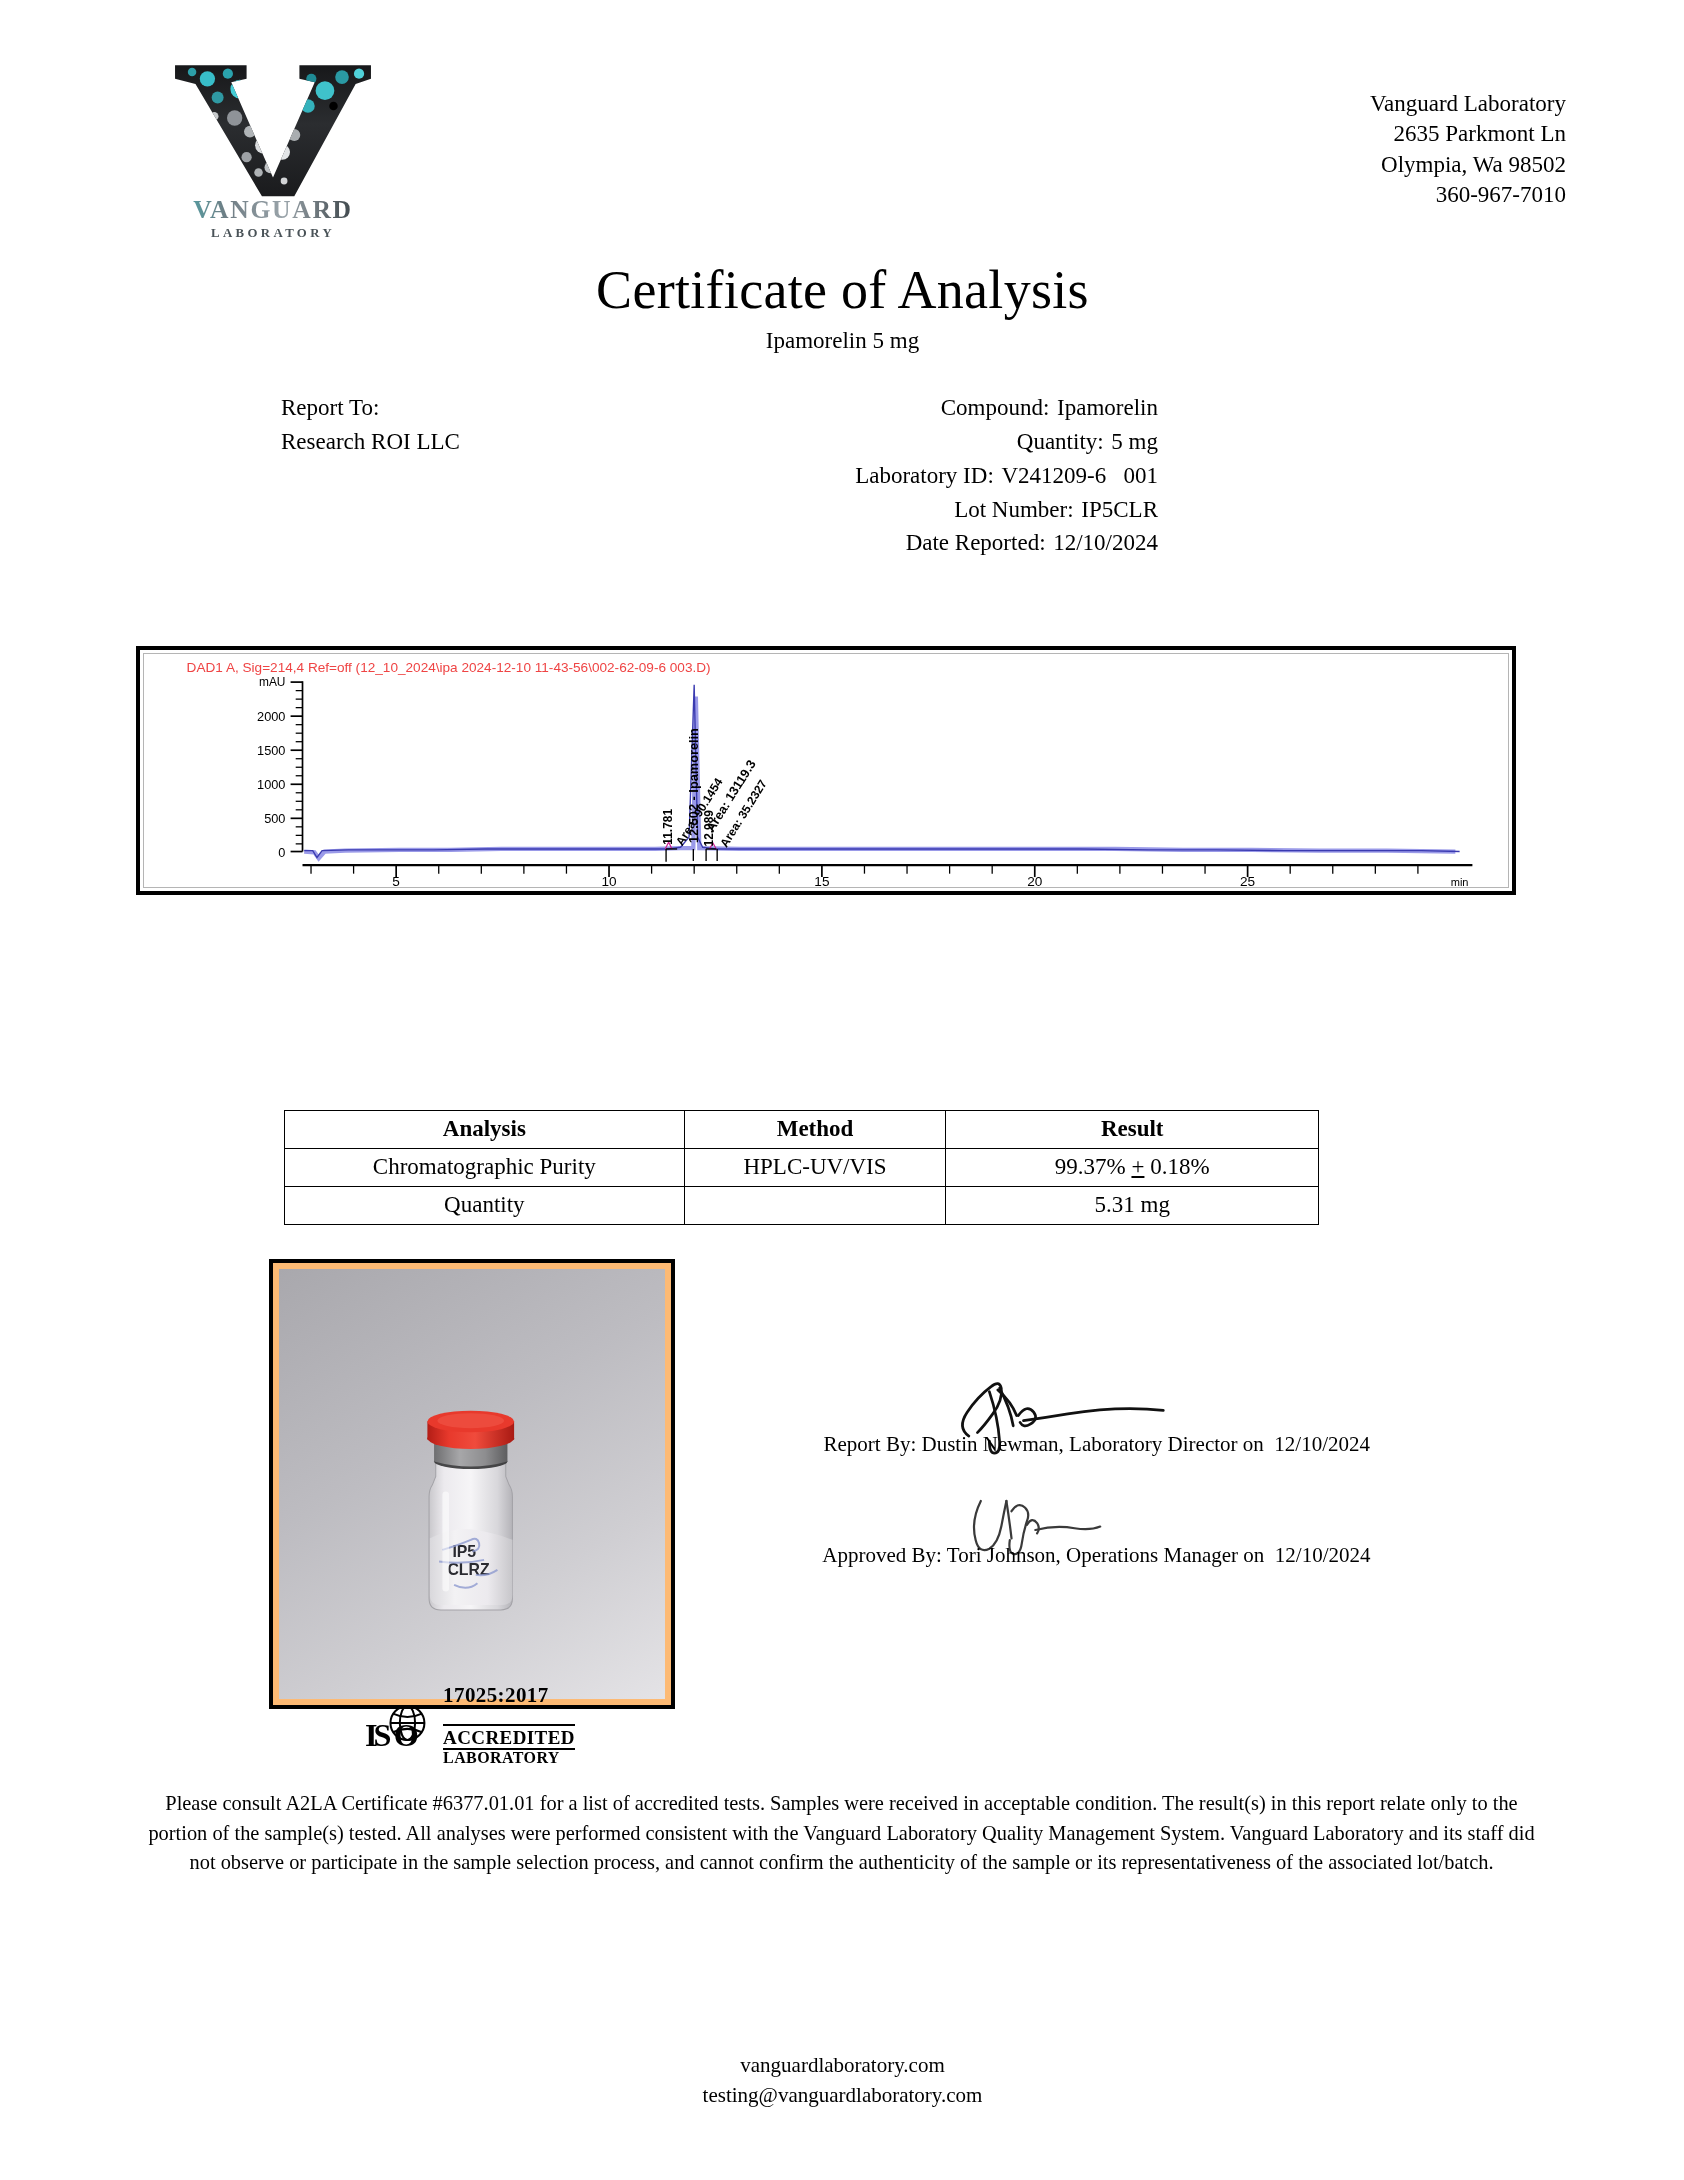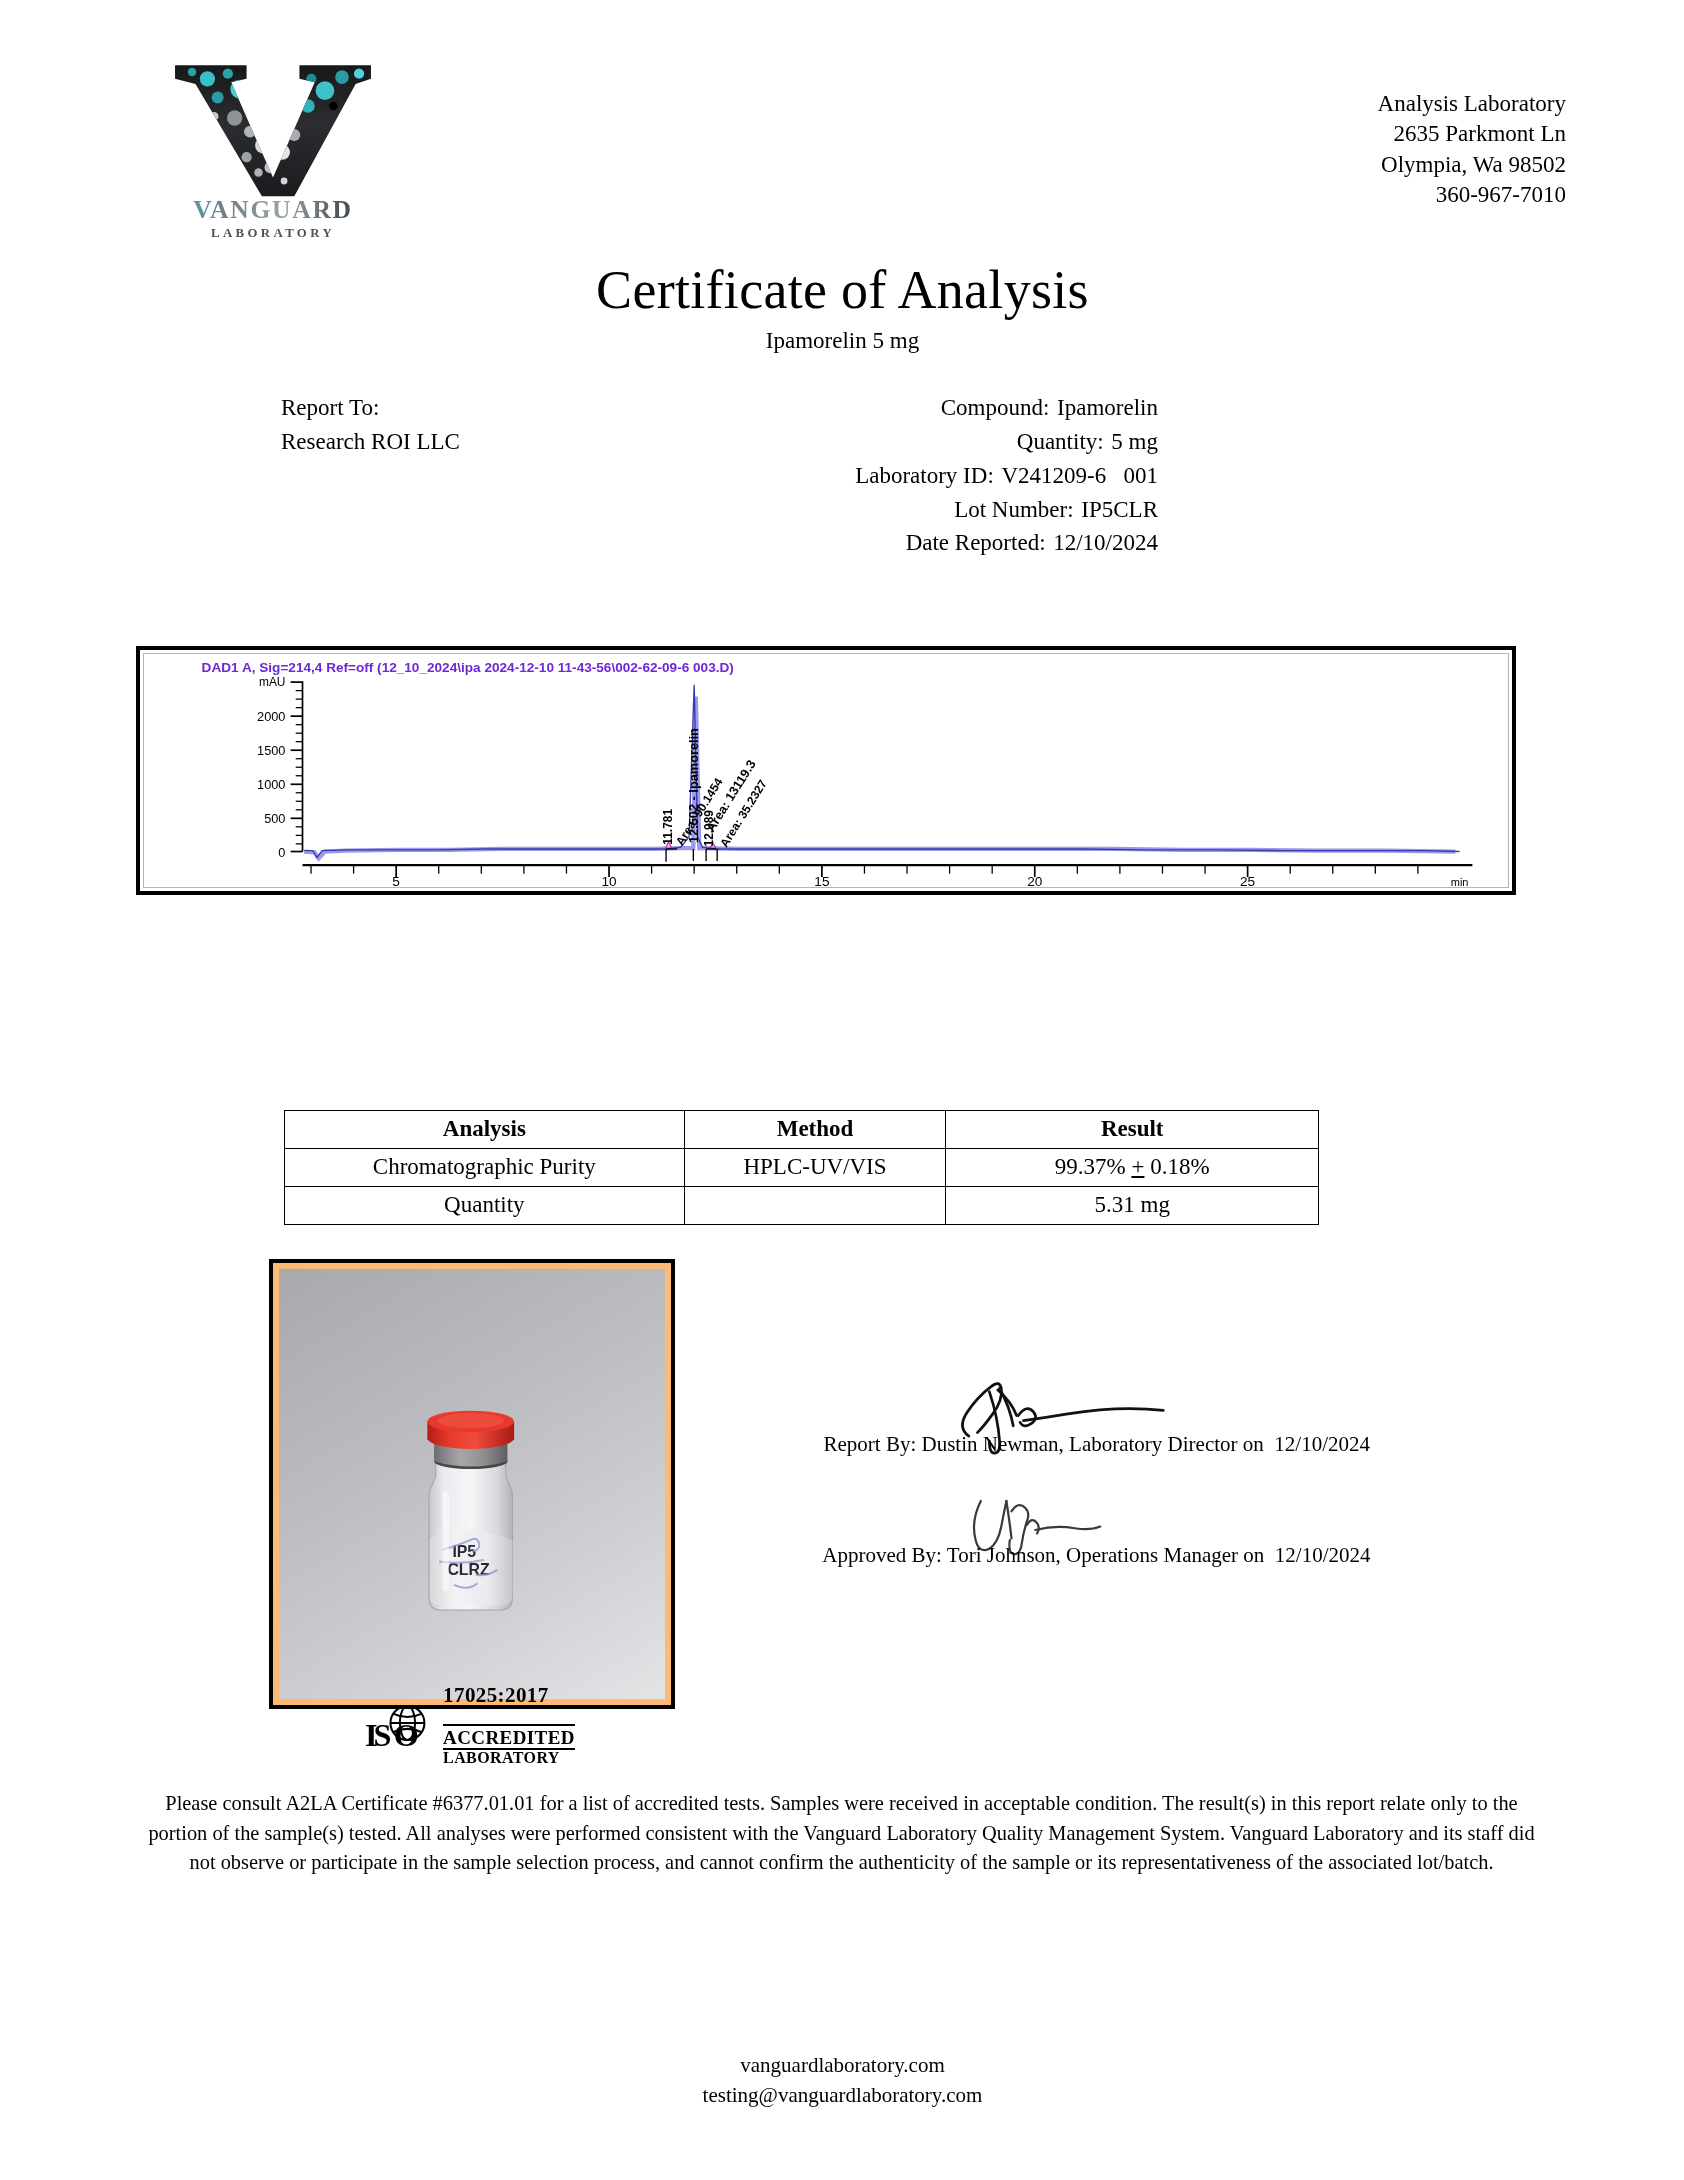--- a/index.html
+++ b/index.html
@@ -71,23 +71,23 @@
     background: #fff;
     padding: 2.6px;
   }
   .chrom-inner {
     width: 100%; height: 100%;
     border: 0.9px solid #b5b5b5;
     position: relative;
     background: #fff;
   }
   .chrom-caption {
-    position: absolute; left: 58px; top: 6.8px;
+    position: absolute; left: 43px; top: 6.8px;
     font-family: "Liberation Sans", sans-serif;
-    font-size: 13.6px; font-weight: bold; color: #6d28d9;
+    font-size: 13.6px; font-weight: normal; color: #ef4444;
     white-space: nowrap;
   }
   .plot-svg { position: absolute; left: 0; top: 0; }
 
   
   .results {
     position: absolute; left: 284px; top: 1110px;
     width: 1035px;
     border-collapse: collapse;
     font-size: 23px;
@@ -202,21 +202,21 @@
     </div>
     <div class="logo-word">
       <div class="logo-vanguard">
         <span>VANGUAR</span><span>D</span>
       </div>
       <div class="logo-laboratory">LABORATORY</div>
     </div>
   </div>
 
   <div class="addr">
-    <div>Analysis Laboratory</div>
+    <div>Vanguard Laboratory</div>
     <div>2635 Parkmont Ln</div>
     <div>Olympia, Wa 98502</div>
     <div>360-967-7010</div>
   </div>
 </div>
 
 <div class="title">Certificate of Analysis</div>
 <div class="subtitle">Ipamorelin 5 mg</div>
 
 <div class="info-row">

